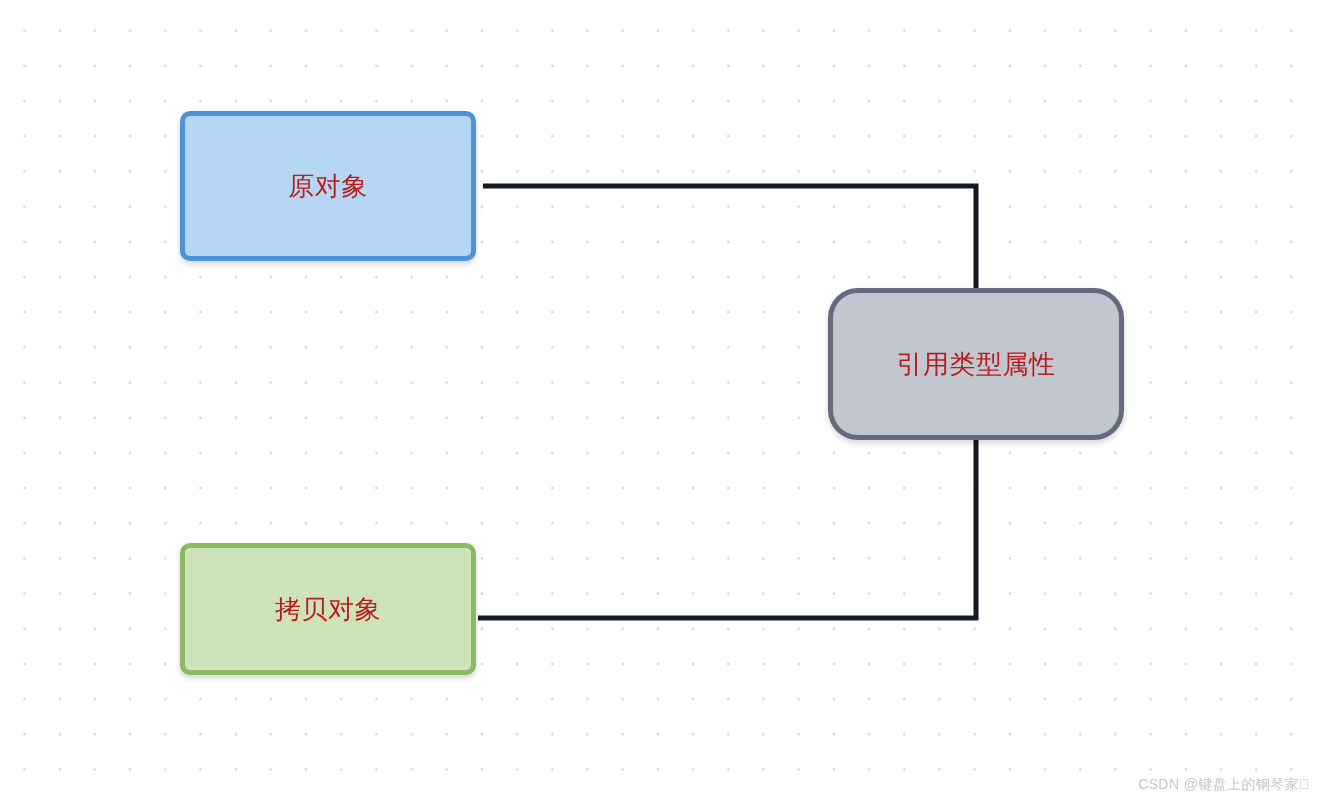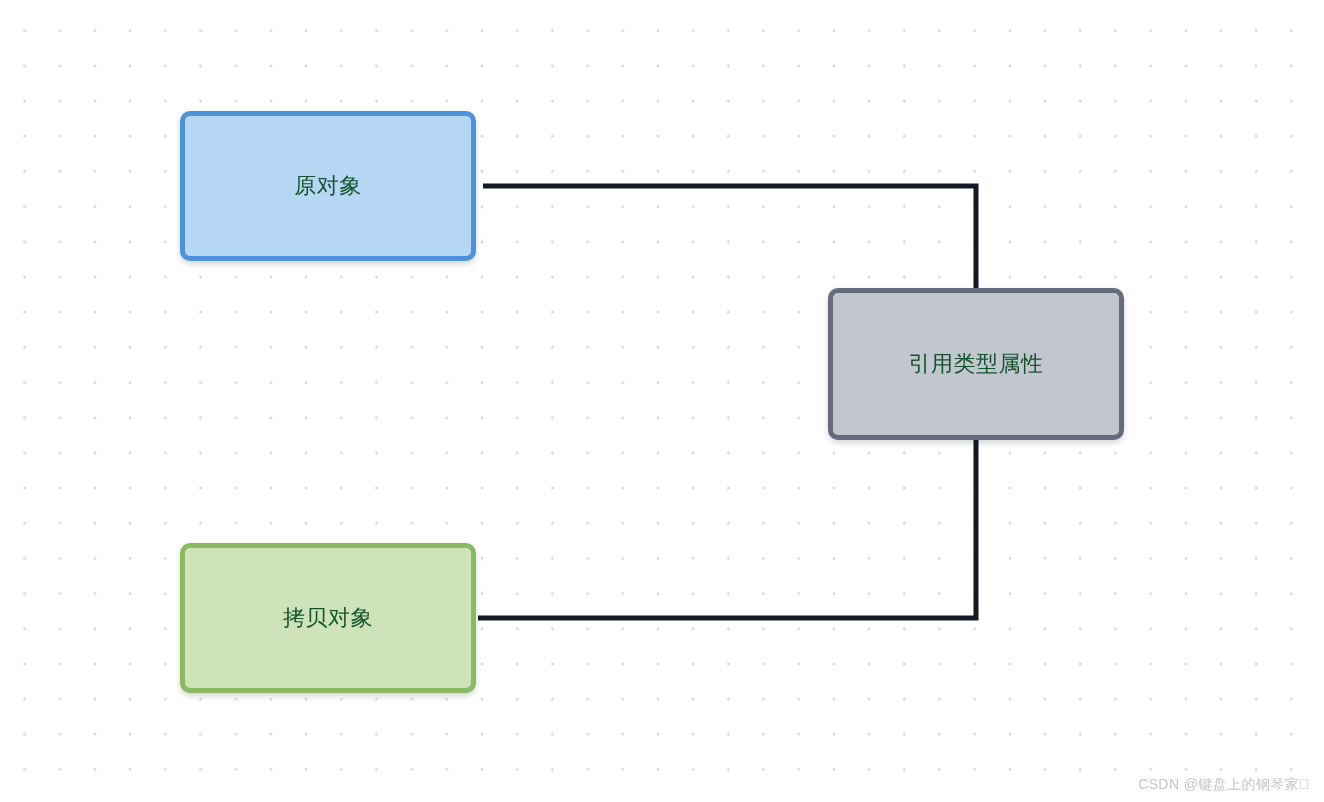--- a/index.html
+++ b/index.html
@@ -34,23 +34,23 @@
     position: absolute;
     box-sizing: border-box;
     display: flex;
     align-items: center;
     justify-content: center;
     border-style: solid;
     border-radius: 10px;
     box-shadow: 0 3px 6px rgba(0,0,0,0.17);
   }
   .node-label {
-    font-size: 22px;
+    font-size: 26px;
     line-height: 1;
-    color: #14532d;
+    color: #b91c1c;
     letter-spacing: 0.5px;
     white-space: nowrap;
     user-select: none;
   }
 
   
   #node-original {
     left: 180px;
     top: 111px;
     width: 296px;
@@ -58,35 +58,36 @@
     border-width: 5px;
     border-color: #4d93dc;
     background: #b6d7f4;
   }
 
   
   #node-copy {
     left: 180px;
     top: 543px;
     width: 296px;
-    height: 150px;
+    height: 132px;
     border-width: 5px;
     border-color: #89ba61;
     background: #cee3b8;
   }
 
   
   #node-reference {
     left: 828px;
     top: 288px;
     width: 296px;
     height: 152px;
     border-width: 5px;
     border-color: #646b7d;
     background: #c2c6ce;
+    border-radius: 30px;
   }
 
   
   #watermark {
     position: absolute;
     right: 14px;
     bottom: 8px;
     font-size: 14px;
     color: #c6c6c6;
     letter-spacing: 0.4px;

